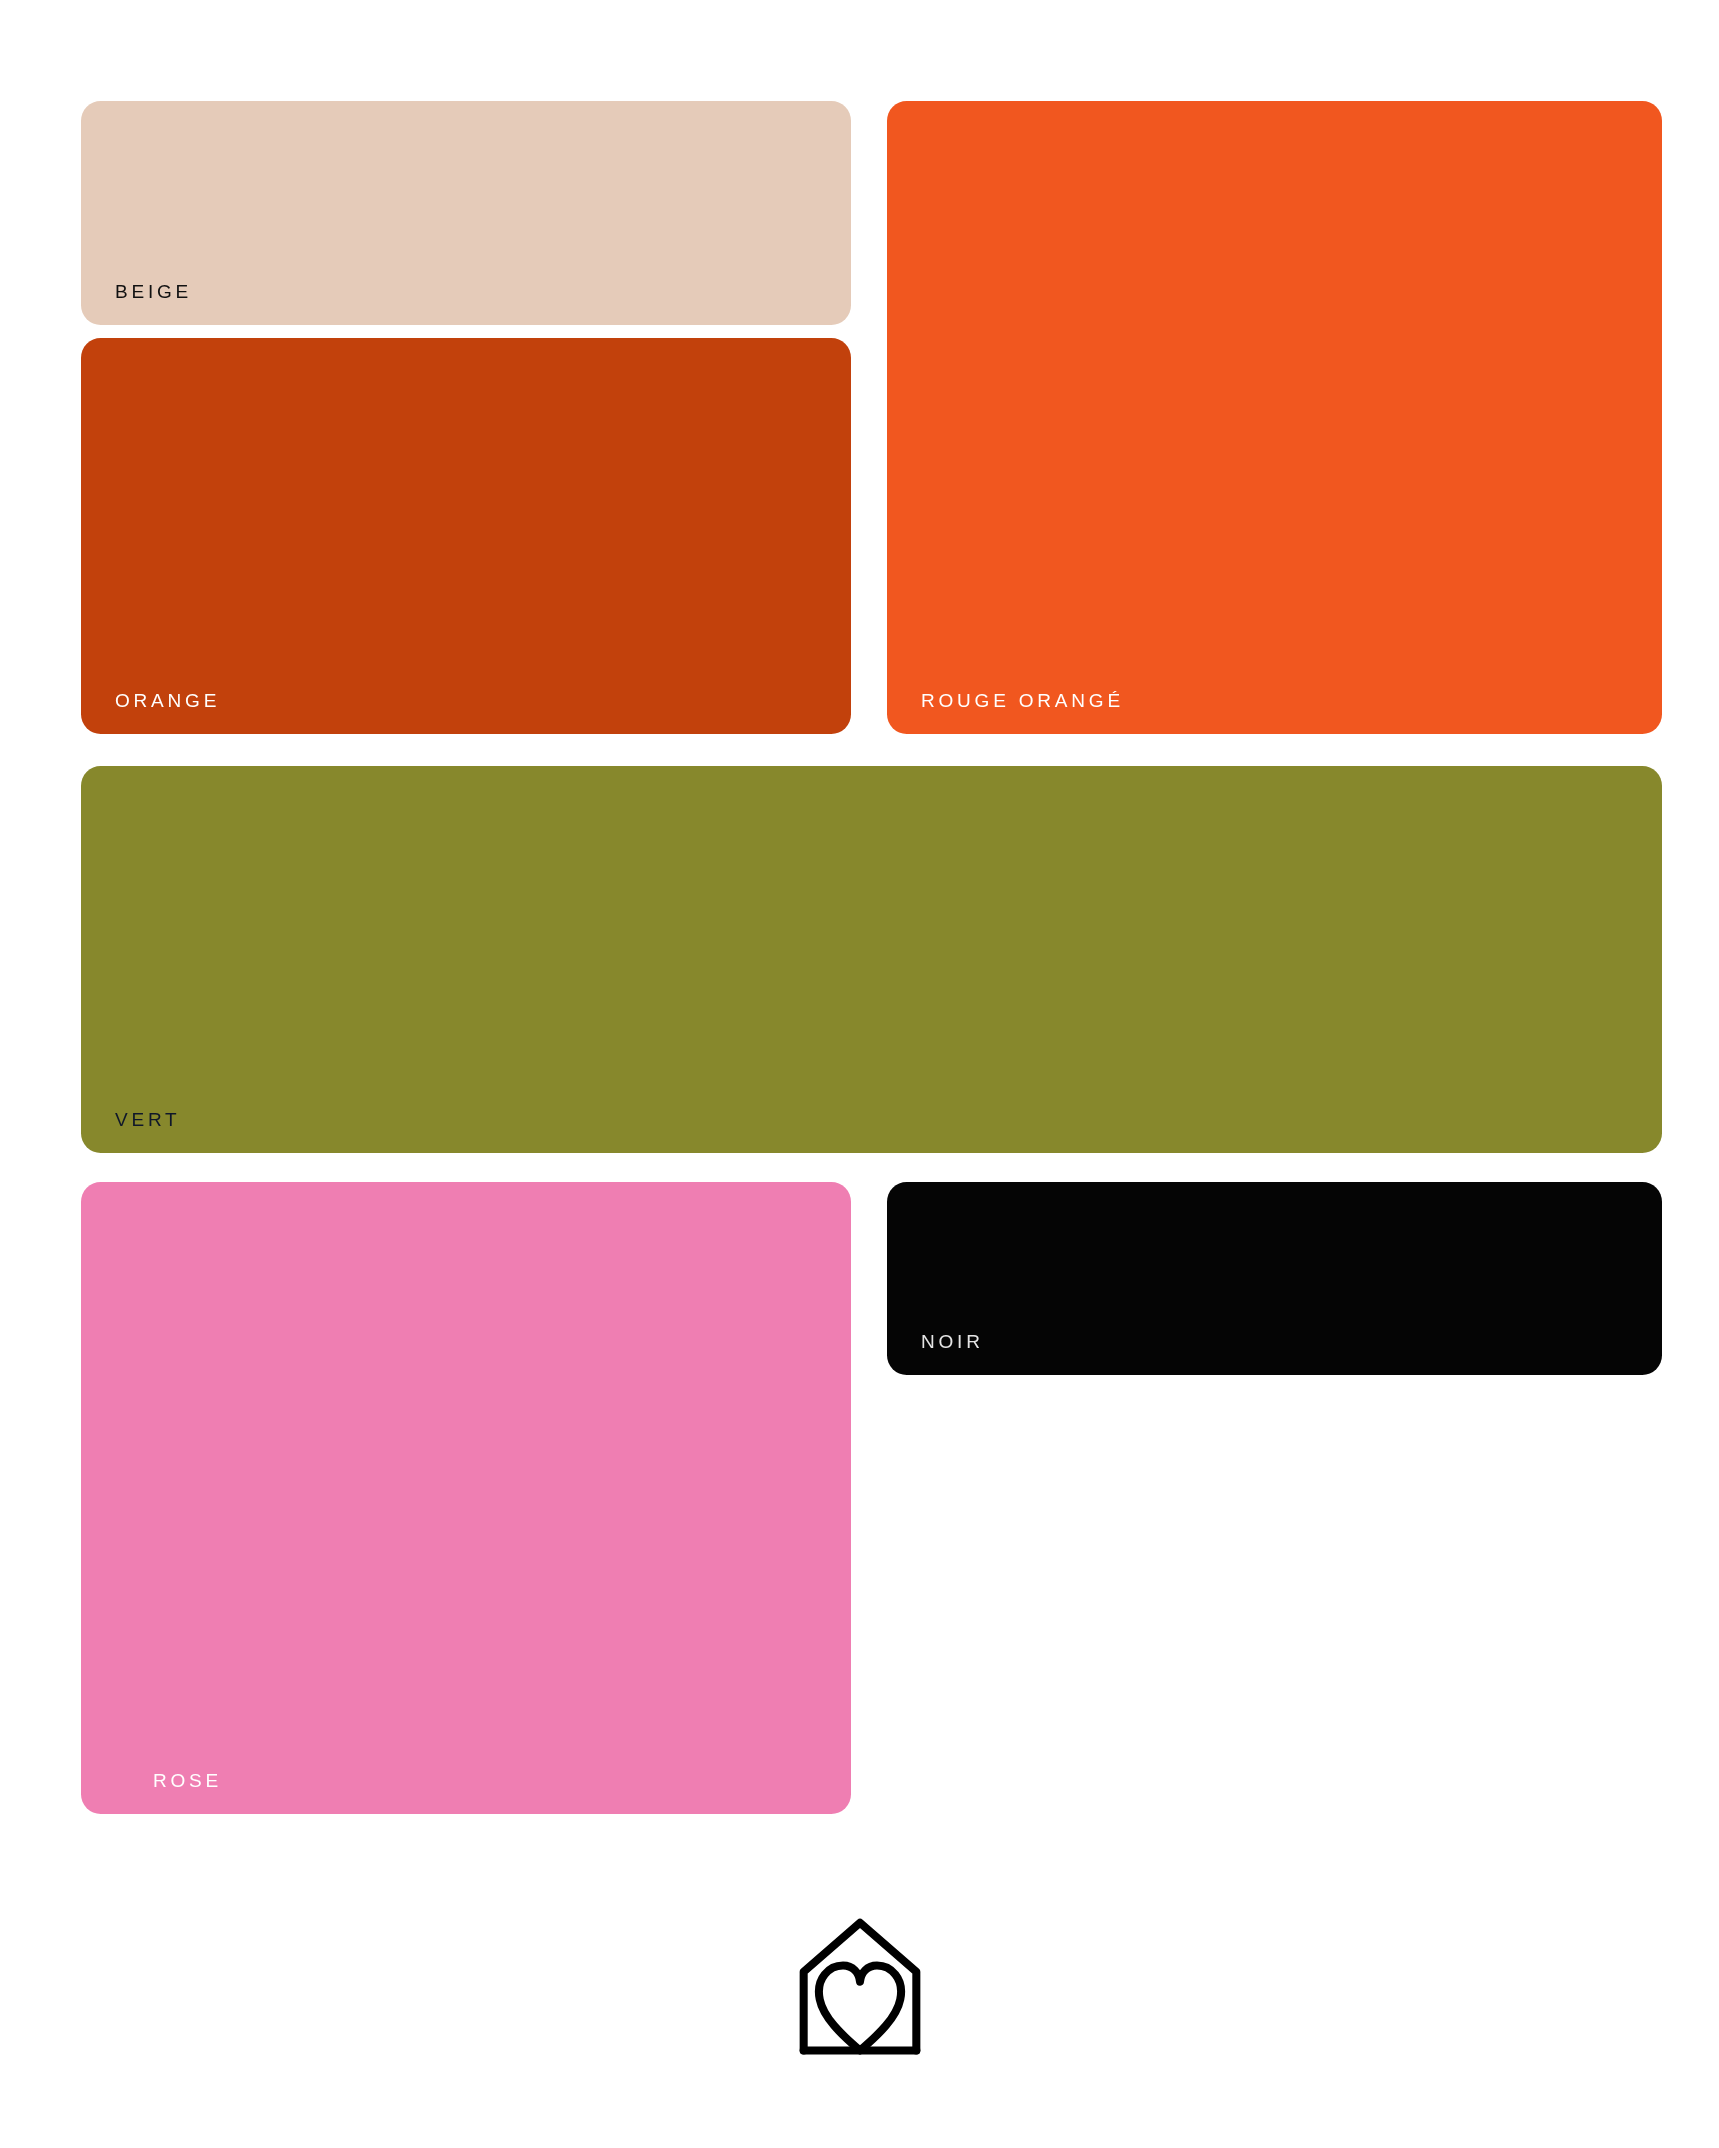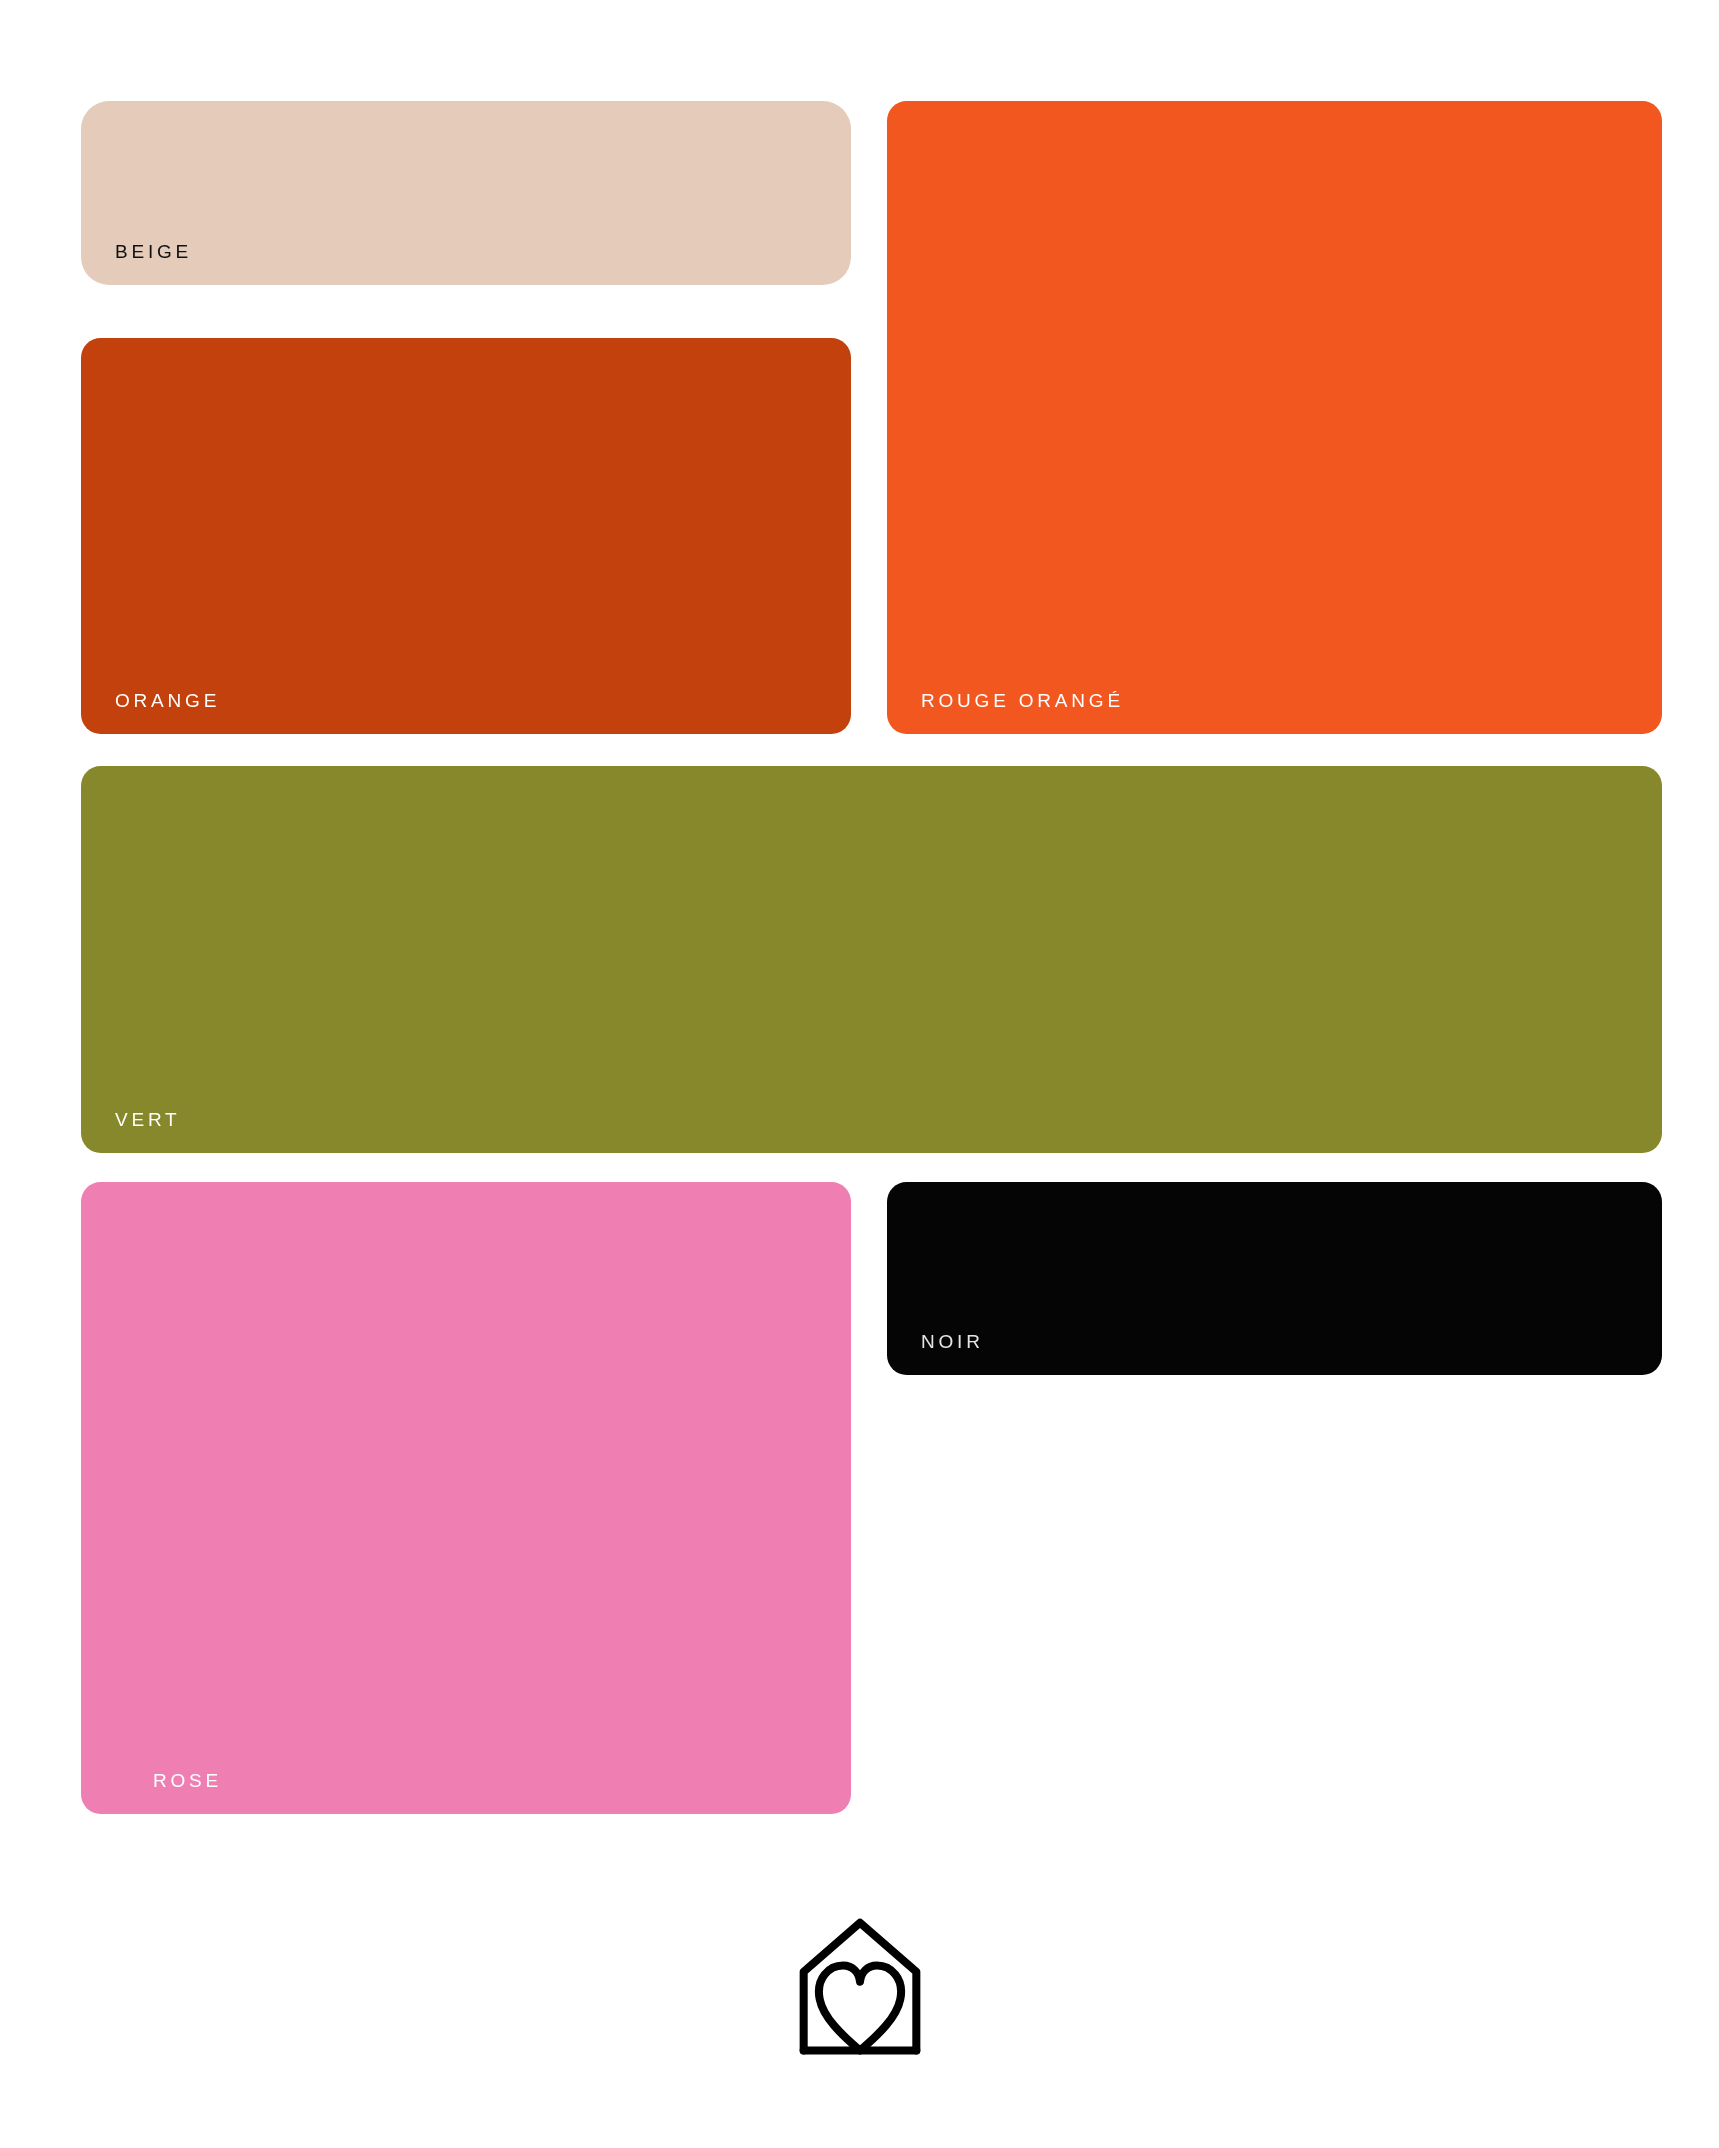--- a/index.html
+++ b/index.html
@@ -49,21 +49,21 @@
     white-space: nowrap;
     font-family: "Liberation Sans", sans-serif;
   }
 
   
   .col-left  { left: 0px;   width: 770px; }
   .col-right { left: 806px; width: 775px; }
   .col-full  { left: 0px;   width: 1581px; }
 
   
-  #swatch-beige        { top: 0px;    height: 184px; border-radius: 28px; }
+  #swatch-beige        { top: 0px;    height: 224px; }
   #swatch-orange       { top: 237px;  height: 396px; }
   #swatch-rouge-orange { top: 0px;    height: 633px; }
   #swatch-vert         { top: 665px;  height: 387px; }
   #swatch-rose         { top: 1081px; height: 632px; }
   #swatch-noir         { top: 1081px; height: 193px; }
   #swatch-camel        { top: 1309px; height: 404px; }
 
   
   .logo-wrap {
     position: absolute;
@@ -89,21 +89,21 @@
 
     <div class="swatch col-left" id="swatch-orange" style="background: #c2410c;">
       <span class="swatch-label" style="color: rgb(255, 255, 255);">ORANGE</span>
     </div>
 
     <div class="swatch col-right" id="swatch-rouge-orange" style="background: rgb(241, 87, 31); padding-left: 18px;">
       <span class="swatch-label" style="color: rgb(255, 255, 255);">ROUGE ORANGÉ</span>
     </div>
 
     <div class="swatch col-full" id="swatch-vert" style="background: rgb(135, 136, 44);">
-      <span class="swatch-label" style="color: #ffffff;">VERT</span>
+      <span class="swatch-label" style="color: #0f172a;">VERT</span>
     </div>
 
     <div class="swatch col-left" id="swatch-rose" style="background: rgb(239, 126, 178);">
       <span class="swatch-label" style="color: rgb(255, 255, 255); margin-left: 38px;">ROSE</span>
     </div>
 
     <div class="swatch col-right" id="swatch-noir" style="background: rgb(5, 5, 5);">
       <span class="swatch-label" style="color: #e5e5e5;">NOIR</span>
     </div>
 

